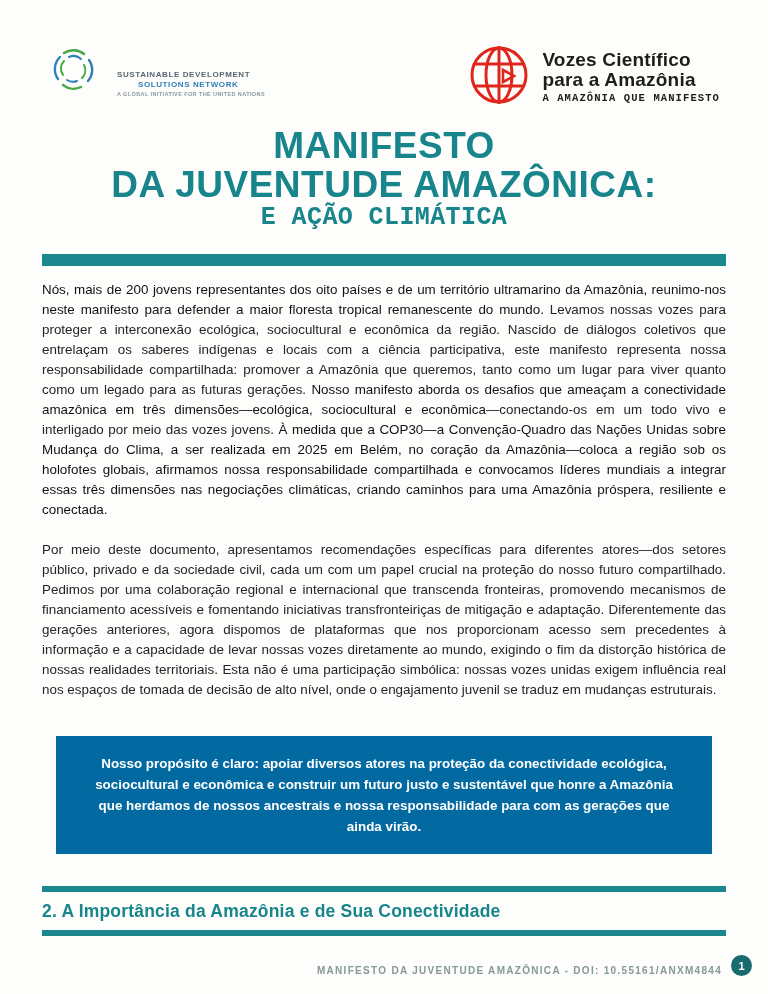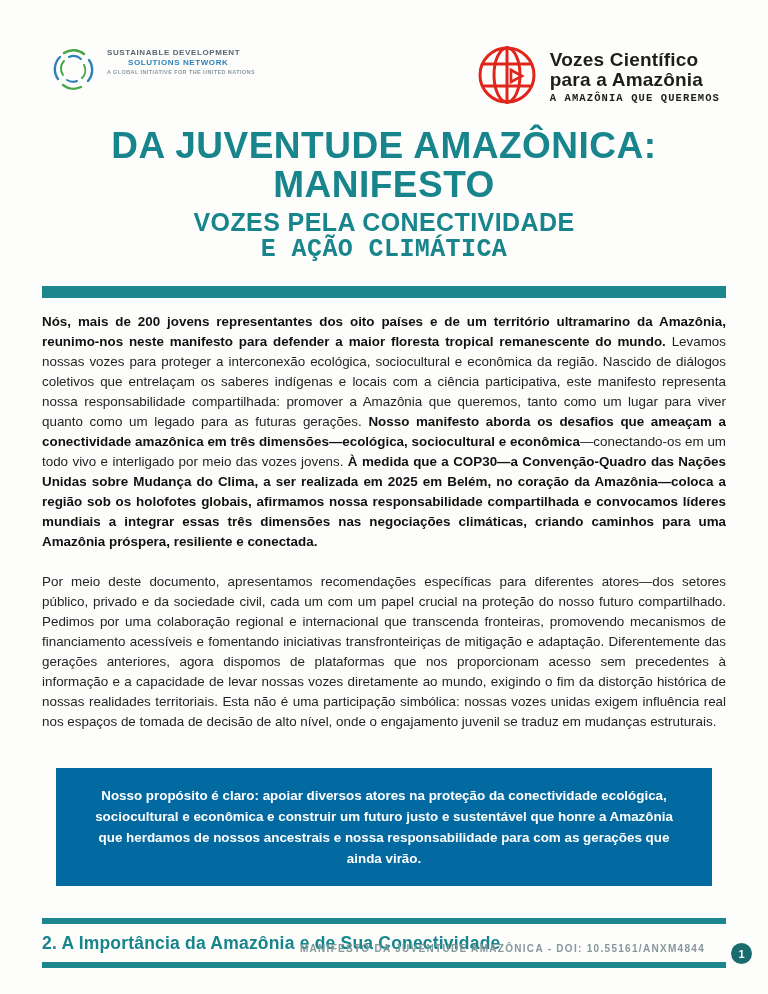--- a/index.html
+++ b/index.html
@@ -11,21 +11,21 @@
     background:#FDFDFB;
     font-family:"Liberation Sans", sans-serif;
     color:#1f1f1f;
     overflow:hidden;
   }
   
   .logo-row {
     display:flex; justify-content:space-between; align-items:flex-start;
     padding:44px 48px 0 48px;
   }
-  .sdsn { display:flex; align-items:flex-start; gap:9px; }
+  .sdsn { display:flex; align-items:flex-end; gap:19px; }
   .sdsn-text { line-height:1.25; padding-top:4px; }
   .sdsn-l1 { font-size:8px; font-weight:bold; letter-spacing:.6px; color:#5a6770; }
   .sdsn-l2 { font-size:8px; font-weight:bold; letter-spacing:.6px; color:#2F80B9;padding-left:21px; }
   .sdsn-l3 { font-size:5.5px; font-weight:bold; letter-spacing:.4px; color:#8a99a3; margin-top:1px; }
   .pca { display:flex; align-items:center; gap:12px; }
   .pca-text { line-height:1.02; }
   .pca-l1, .pca-l2 { font-size:19px; font-weight:bold; color:#1d1d1b; letter-spacing:.2px; }
   .pca-l3 { font-family:"Liberation Mono", monospace; font-size:10.5px; font-weight:bold; color:#1d1d1b; letter-spacing:1.1px; margin-top:4px; }
   
   .title-block { text-align:center; margin-top:16px; color:#17858B; }
@@ -38,33 +38,33 @@
     color:#17858B; font-size:17.5px; font-weight:bold;
     padding:9px 0 8px 0; letter-spacing:.2px;
   }
   
   .para {
     margin:14px 42px 0 42px;
     font-size:13.4px; line-height:20px;
     text-align:justify; color:#242424;
   }
   .para + .para { margin-top:20px; }
-  .b { font-weight:bold; color:#111; }
+  .b { font-weight:normal; color:#111; }
   
   .callout {
     margin:36px 56px 0 56px;
     background:#0369a1; color:#ffffff;
     font-size:13.4px; font-weight:bold; line-height:21px;
     text-align:center; padding:17px 28px;
   }
   .section-head.second { margin-top:32px; }
   
   .footer {
-    position:absolute; right:16px; bottom:30px;
-    display:flex; align-items:flex-start; gap:26px;
+    position:absolute; right:16px; bottom:18px;
+    display:flex; align-items:flex-end; gap:9px;
   }
   .footer-text {
     font-size:10px; letter-spacing:1.3px; color:#85989A; font-weight:bold;
   }
   .page-circle {
     width:21px; height:21px; border-radius:50%;
     background:#1A6B6E; color:#fff;
     font-size:11px; font-weight:bold;
     display:flex; align-items:center; justify-content:center;
   }
@@ -102,29 +102,28 @@
           <ellipse cx="31" cy="31" rx="13" ry="27"></ellipse>
           <line x1="31" y1="2" x2="31" y2="60"></line>
           <line x1="6" y1="20" x2="56" y2="20"></line>
           <line x1="6" y1="42" x2="56" y2="42"></line>
           <path d="M35 26 L46 32 L35 38 Z" stroke-width="2.6"></path>
         </svg>
       </span>
       <div class="pca-text">
         <div class="pca-l1">Vozes Científico</div>
         <div class="pca-l2">para a Amazônia</div>
-        <div class="pca-l3">A AMAZÔNIA QUE QUEREMOS</div>
+        <div class="pca-l3">A AMAZÔNIA QUE MANIFESTO</div>
       </div>
     </div>
   </div>
 
   <div class="title-block">
+    <div class="title-main">MANIFESTO</div>
     <div class="title-main">DA JUVENTUDE AMAZÔNICA:</div>
-    <div class="title-main">MANIFESTO</div>
-    <div class="title-sub">VOZES PELA CONECTIVIDADE</div>
     <div class="title-sub" style="margin-top:0;font-family:Liberation Mono, monospace;">E AÇÃO CLIMÁTICA</div>
   </div>
 
   <div class="section-head">
     <div class="rule"></div>
     <div class="rule"></div>
   </div>
 
   <p class="para"><span class="b">Nós, mais de 200 jovens representantes dos oito países e de um território ultramarino da Amazônia, reunimo-nos neste manifesto para defender a maior floresta tropical remanescente do mundo. </span><span>Levamos nossas vozes para proteger a interconexão ecológica, sociocultural e econômica da região. Nascido de diálogos coletivos que entrelaçam os saberes indígenas e locais com a ciência participativa, este manifesto representa nossa responsabilidade compartilhada: promover a Amazônia que queremos, tanto como um lugar para viver quanto como um legado para as futuras gerações. </span><span class="b">Nosso manifesto aborda os desafios que ameaçam a conectividade amazônica em três dimensões—ecológica, sociocultural e econômica</span><span>—conectando-os em um todo vivo e interligado por meio das vozes jovens. </span><span class="b">À medida que a COP30—a Convenção-Quadro das Nações Unidas sobre Mudança do Clima, a ser realizada em 2025 em Belém, no coração da Amazônia—coloca a região sob os holofotes globais, afirmamos nossa responsabilidade compartilhada e convocamos líderes mundiais a integrar essas três dimensões nas negociações climáticas, criando caminhos para uma Amazônia próspera, resiliente e conectada.</span></p>
 

